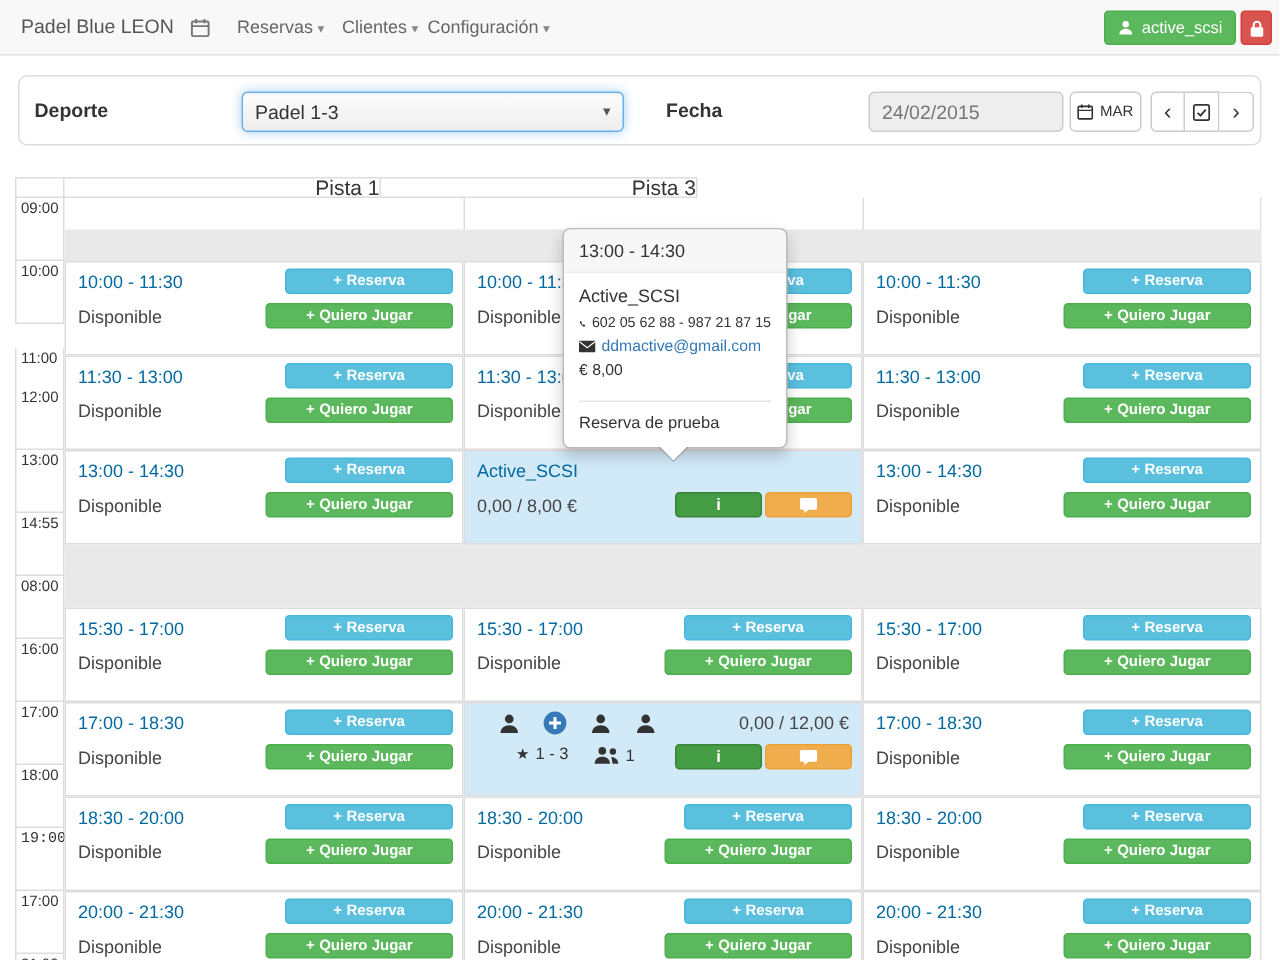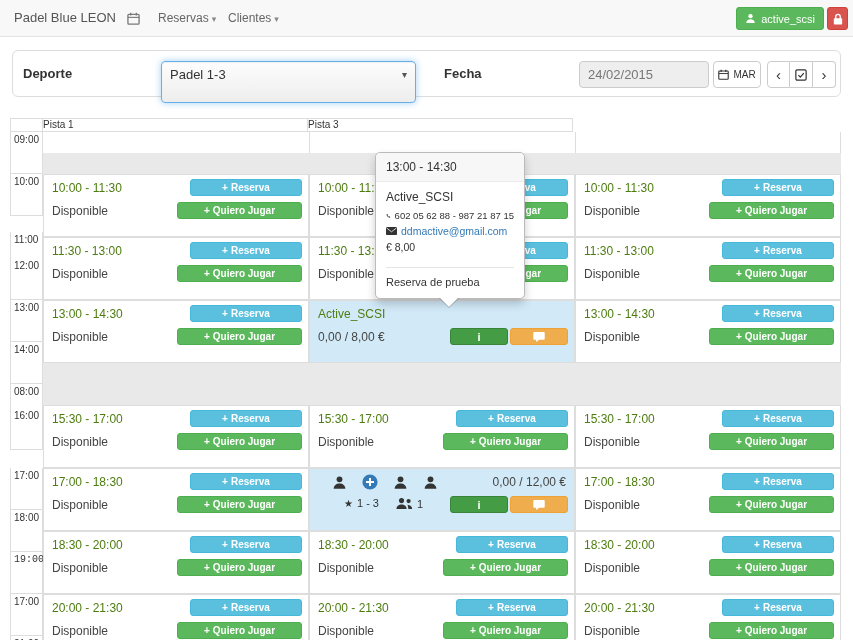--- a/index.html
+++ b/index.html
@@ -15,47 +15,47 @@
   .nav-item .caret{font-size:9px;margin-left:3px;color:#888}
   #nav-reservas{left:158px}#nav-clientes{left:228px}#nav-config{left:285px}
   .btn-user{position:absolute;right:29px;top:7px;height:23px;background:#5cb85c;border:1px solid #4cae4c;border-radius:3px;color:#fff;font-size:11px;padding:0 8px;display:flex;align-items:center;gap:5px;cursor:pointer;font-family:inherit}
   .btn-lock{position:absolute;right:5px;top:7px;width:21px;height:23px;background:#d9534f;border:1px solid #d43f3a;border-radius:3px;display:flex;align-items:center;justify-content:center;cursor:pointer}
 
   
   .filter-card{position:absolute;left:12px;top:50px;width:829px;height:47px;background:#fff;border:1px solid #ddd;border-radius:6px}
   .f-label{position:absolute;top:15px;font-size:13px;font-weight:bold;color:#333}
   #lbl-deporte{left:10px}
   #lbl-fecha{left:431px}
-  .select{position:absolute;left:148px;top:10px;width:255px;height:42px;background:linear-gradient(#fdfdfd,#ededed);border:1px solid #66afe9;border-radius:4px;box-shadow:0 0 7px rgba(102,175,233,.6),inset 0 1px 1px rgba(0,0,0,.06);font-size:13px;line-height:25px;padding:0 8px;color:#333;cursor:pointer}
+  .select{position:absolute;left:148px;top:10px;width:255px;height:27px;background:linear-gradient(#fdfdfd,#ededed);border:1px solid #66afe9;border-radius:4px;box-shadow:0 0 7px rgba(102,175,233,.6),inset 0 1px 1px rgba(0,0,0,.06);font-size:13px;line-height:25px;padding:0 8px;color:#333;cursor:pointer}
   .select .caret{position:absolute;right:8px;top:0;font-size:10px;color:#555}
   .date-input{position:absolute;left:566px;top:10px;width:130px;height:27px;background:#eee;border:1px solid #ccc;border-radius:4px;font:13px "Liberation Sans",sans-serif;color:#777;padding:0 8px}
   .btn-day{position:absolute;left:700px;top:10px;width:48px;height:27px;background:#fff;border:1px solid #ccc;border-radius:4px;font-size:10px;color:#333;display:flex;align-items:center;justify-content:center;gap:4px;cursor:pointer;font-family:inherit}
   .btn-nav-group{position:absolute;left:754px;top:10px;height:27px;display:flex}
   .btn-sq{width:23px;height:27px;background:#fff;border:1px solid #ccc;border-left:none;font-size:15px;color:#333;display:flex;align-items:center;justify-content:center;cursor:pointer;font-family:inherit}
   .btn-sq.first{border-left:1px solid #ccc;border-radius:4px 0 0 4px}
   .btn-sq.last{border-radius:0 4px 4px 0}
 
   
   .sched-header{position:absolute;left:10px;top:118px;width:831px;height:14px;display:flex}
   .sh-corner{width:33px;border:1px solid #ddd;background:#fff}
-  .sh-cell{width:266px;margin-left:-1px;border:1px solid #ddd;background:#fff;font-size:10px;line-height:12px;text-align:left;color:#333}
+  .sh-cell{width:212px;margin-left:-1px;border:1px solid #ddd;background:#fff;font-size:14px;line-height:12px;text-align:right;color:#333}
 
   
   .grid{position:absolute;left:10px;top:132px;width:831px;height:508px;overflow:hidden}
   .time-col{position:absolute;left:0;top:0;width:33px;height:100%}
   .time-cell{position:absolute;left:0;width:33px;height:42px;border:solid #ddd;border-width:0 1px 1px 1px;background:#fff;font-size:10px;color:#333;padding:2px 0 0 3px}
   .courts{position:absolute;left:33px;top:0;width:798px;height:100%;border-right:1px solid #ddd}
   .vline{position:absolute;top:0;height:100%;width:1px;background:#ddd}
   .strip{position:absolute;left:0;width:798px;background:#e9e9e9}
   #strip-1{top:21px;height:21px}
   #strip-2{top:231px;height:42px}
 
   .slot{position:absolute;width:266px;height:63px;background:#fff;border:1px solid #ddd}
   .slot.booked{background:#d2eaf8}
-  .slot-time{position:absolute;left:8px;top:6px;font-size:12px;color:#4d7c0f}
+  .slot-time{position:absolute;left:8px;top:6px;font-size:12px;color:#0369a1}
   .slot-avail{position:absolute;left:8px;top:29px;font-size:12px;color:#444}
   .btn-reserva{position:absolute;right:6px;top:4px;width:112px;height:17px;background:#5bc0de;border:1px solid #46b8da;border-radius:3px;color:#fff;font-size:10px;font-weight:bold;line-height:14px;cursor:pointer;font-family:inherit}
   .btn-jugar{position:absolute;right:6px;top:27px;width:125px;height:17px;background:#5cb85c;border:1px solid #4cae4c;border-radius:3px;color:#fff;font-size:10px;font-weight:bold;line-height:14px;cursor:pointer;font-family:inherit}
   .plus{font-weight:bold;margin-right:3px}
   .btn-info{position:absolute;right:66px;top:27px;width:58px;height:17px;background:#449d44;border:1px solid #398439;border-radius:3px;color:#fff;font-size:11px;font-weight:bold;line-height:14px;cursor:pointer;font-family:inherit}
   .btn-chat{position:absolute;right:6px;top:27px;width:58px;height:17px;background:#f0ad4e;border:1px solid #eea236;border-radius:3px;display:flex;align-items:center;justify-content:center;cursor:pointer}
 
   #booked-1300{left:266px;top:168px}
   #booked-1700{left:266px;top:336px}
   .players-row{position:absolute;left:22px;top:5px;display:flex;gap:15px;align-items:center}
@@ -88,20 +88,21 @@
   <span class="brand">Padel Blue LEON</span>
   <span class="nav-cal">
     <svg viewBox="0 0 14 14" width="13" height="13">
         <rect x="1" y="2.5" width="12" height="10.5" rx="1" fill="none" stroke="currentColor" stroke-width="1.4"></rect>
         <path d="M1 5.8h12" stroke="currentColor" stroke-width="1.2"></path>
         <path d="M4 .8v3M10 .8v3" stroke="currentColor" stroke-width="1.4"></path>
       </svg>
   </span>
   <span class="nav-item" id="nav-reservas"><span>Reservas</span><span class="caret">▾</span></span>
   <span class="nav-item" id="nav-clientes"><span>Clientes</span><span class="caret">▾</span></span>
+  <span class="nav-item" id="nav-config"><span>Configuración</span><span class="caret">▾</span></span>
   <button class="btn-user">
     <svg viewBox="0 0 16 16" width="11" height="11" fill="#fff">
         <circle cx="8" cy="4.6" r="3.1"></circle>
         <path d="M1.8 14.6c0-3.5 2.8-5.6 6.2-5.6s6.2 2.1 6.2 5.6z"></path>
       </svg>
     <span>active_scsi</span>
   </button>
   <button class="btn-lock">
     <svg viewBox="0 0 12 14" width="10" height="12" fill="#fff">
         <path d="M2.5 6V4.2a3.5 3.5 0 0 1 7 0V6h.3c.66 0 1.2.54 1.2 1.2v5.1c0 .66-.54 1.2-1.2 1.2H2.2c-.66 0-1.2-.54-1.2-1.2V7.2C1 6.54 1.54 6 2.2 6h.3zm1.6 0h3.8V4.2a1.9 1.9 0 0 0-3.8 0V6z"></path>
@@ -143,23 +144,23 @@
   <div class="sh-cell">Pista 3</div>
 </div>
 
 <div class="grid">
   <div class="time-col">
       <div class="time-cell" style="top: 0px;">09:00</div>
       <div class="time-cell" style="top: 42px;">10:00</div>
       <div class="time-cell" style="top: 100px;">11:00</div>
       <div class="time-cell" style="top: 126px;">12:00</div>
       <div class="time-cell" style="top: 168px;">13:00</div>
-      <div class="time-cell" style="top: 210px;">14:00</div>
+      <div class="time-cell" style="top: 210px;">14:55</div>
       <div class="time-cell" style="top: 252px;">08:00</div>
-      <div class="time-cell" style="top: 276px;">16:00</div>
+      <div class="time-cell" style="top: 294px;">16:00</div>
       <div class="time-cell" style="top: 336px;">17:00</div>
       <div class="time-cell" style="top: 378px;">18:00</div>
       <div class="time-cell" style="top: 420px; font-family: Liberation Mono, monospace;">19:00</div>
       <div class="time-cell" style="top: 462px;">17:00</div>
       <div class="time-cell" style="top: 504px;">21:00</div>
     </div>
   <div class="courts">
     <div class="vline" style="left:266px"></div>
     <div class="vline" style="left:532px"></div>
     <div class="strip" id="strip-1"></div>

